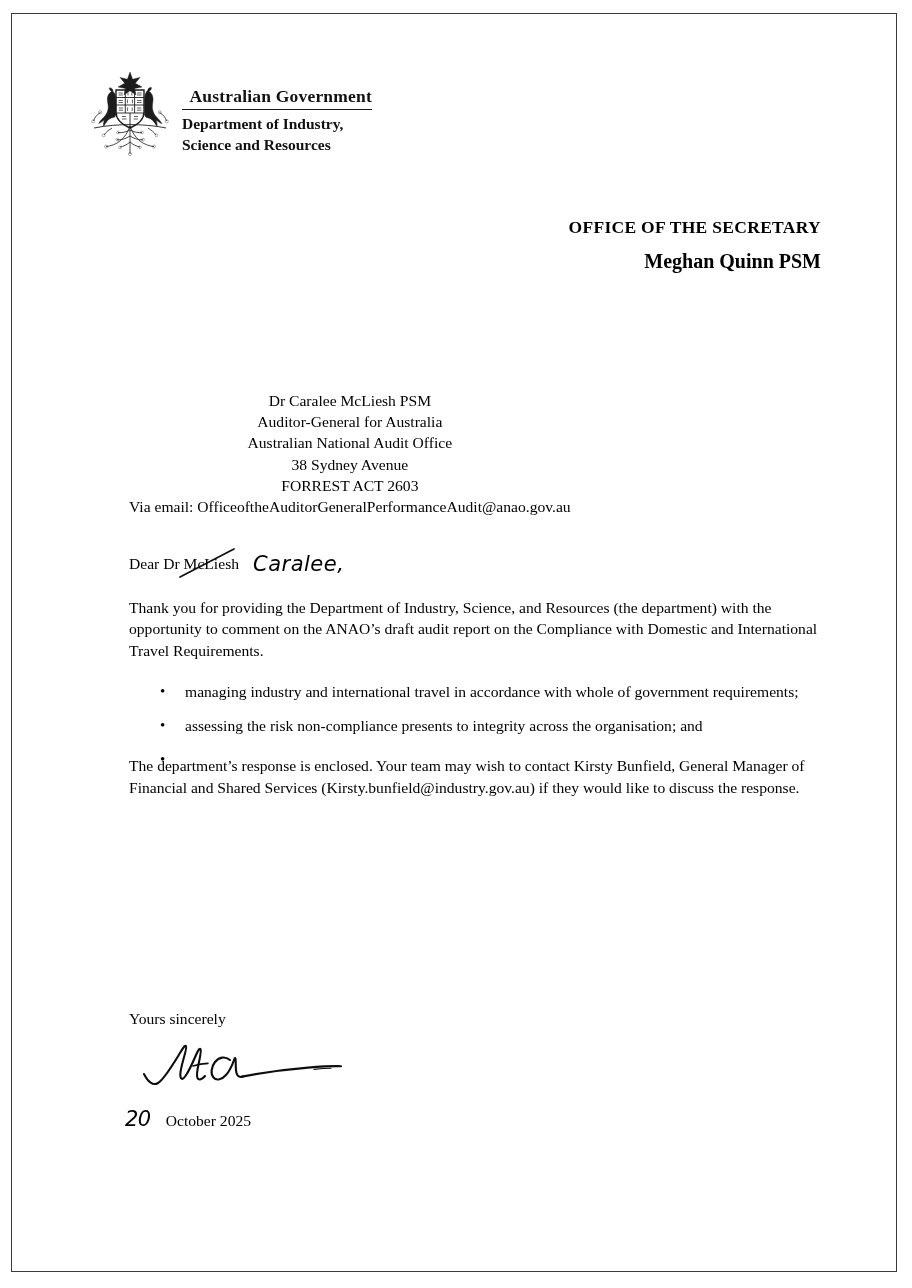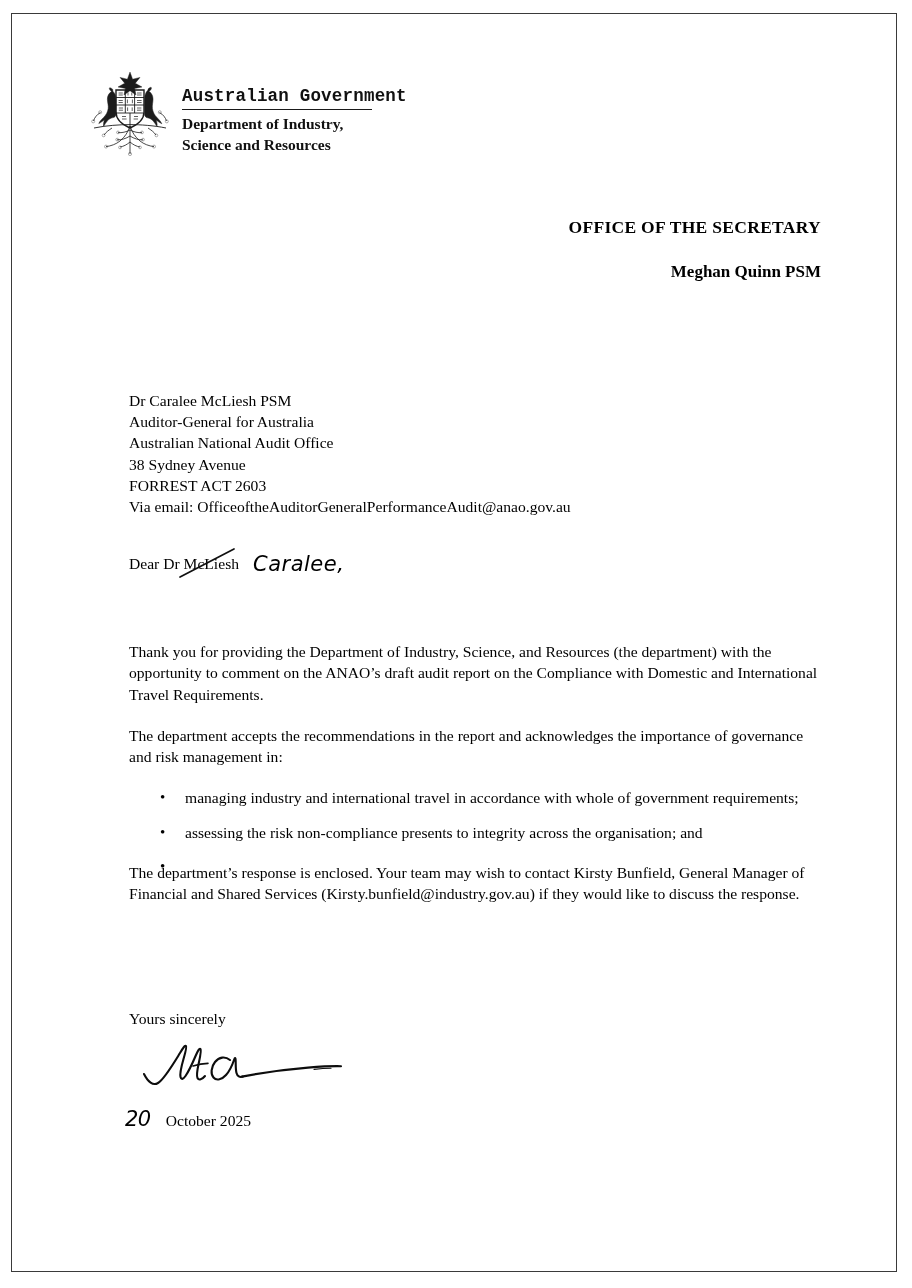--- a/index.html
+++ b/index.html
@@ -41,21 +41,21 @@
     flex: 0 0 auto;
     margin-top: 2px;
   }
   .crest svg { display: block; width: 88px; height: 90px; }
 
   .lh-text {
     margin-left: 8px;
     padding-top: 20px;
   }
   .lh-gov {
-    font-family: Liberation Mono, monospace;
+    font-family: Liberation Serif, serif;
     font-weight: bold;
     font-size: 17.5px;
     letter-spacing: 0.2px;
     line-height: 1.15;
     color: #111;
     text-align: right;
   }
   .lh-rule {
     border: 0;
     border-top: 1px solid #1a1a1a;
@@ -77,34 +77,34 @@
     top: 203px;
     text-align: right;
     font-weight: bold;
   }
   .office-title {
     font-size: 17.5px;
     letter-spacing: 0.3px;
     line-height: 1.2;
   }
   .office-name {
-    font-size: 17px;
-    margin-top: 24px;
+    font-size: 20px;
+    margin-top: 11px;
     line-height: 1.2;
   }
 
   
   .address {
     position: absolute;
     left: 117px;
     top: 376px;
     font-size: 15.6px;
     line-height: 21.2px;
   }
-  .address div { white-space: nowrap; }
+  .address div { white-space: nowrap; text-align: center; }
 
   
   .salutation {
     position: absolute;
     left: 117px;
     top: 538px;
     font-size: 15.6px;
     line-height: 20px;
     white-space: nowrap;
   }
@@ -132,21 +132,20 @@
 
   
   .body-wrap {
     position: absolute;
     left: 117px;
     top: 583px;
     width: 694px;
     font-size: 15.6px;
     line-height: 21.3px;
     text-align: left;
-    margin-top: 44px;
   }
   .body-wrap p {
     margin: 0 0 20px 0;
   }
   .bullets {
     margin: 0 0 19px 0;
     padding: 0;
     list-style: none;
   }
   .bullets li {
@@ -323,21 +322,20 @@
   </div>
 
   <div class="salutation">
     <span>Dear Dr </span><span class="salut-struck"><span>McLiesh</span><svg class="strike-svg" viewBox="0 0 78 32" xmlns="http://www.w3.org/2000/svg">
           <path d="M2 30 L56 2" stroke="#101010" stroke-width="1.7" fill="none" stroke-linecap="round"></path>
         </svg></span><span class="handwritten">Caralee,</span>
   </div>
 
   <div class="body-wrap">
     <p>Thank you for providing the Department of Industry, Science, and Resources (the department) with the opportunity to comment on the ANAO’s draft audit report on the Compliance with Domestic and International Travel Requirements.</p>
-    <p>The department accepts the recommendations in the report and acknowledges the importance of governance and risk management in:</p>
     <ul class="bullets">
       <li>
         <span class="dot">•</span>
         <span>managing industry and international travel in accordance with whole of government requirements;</span>
       </li>
       <li>
         <span class="dot">•</span>
         <span>assessing the risk non-compliance presents to integrity across the organisation; and</span>
       </li>
       <li>

